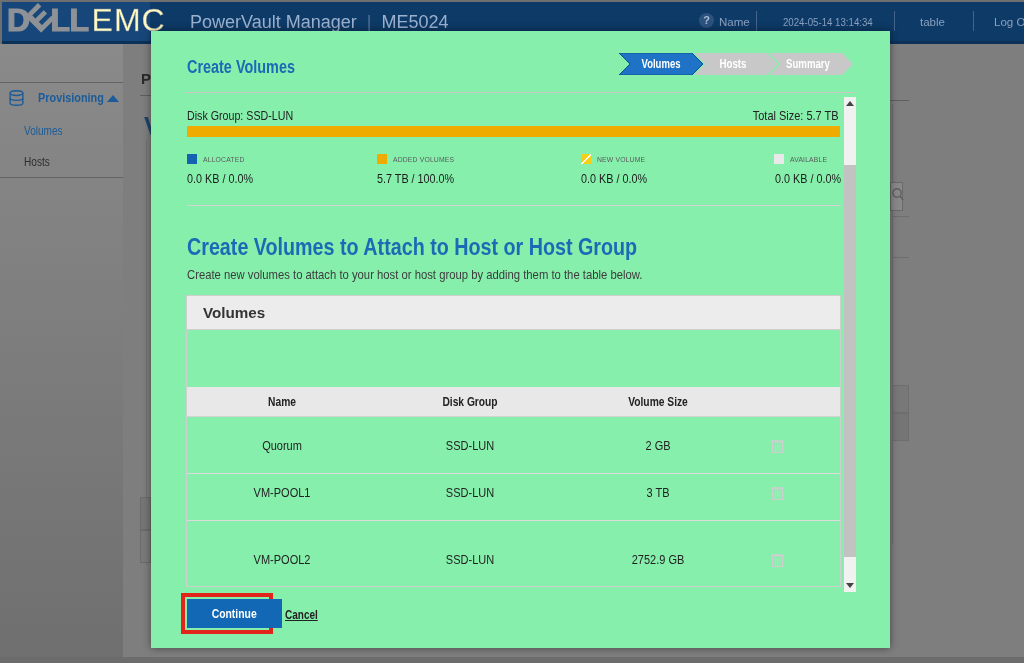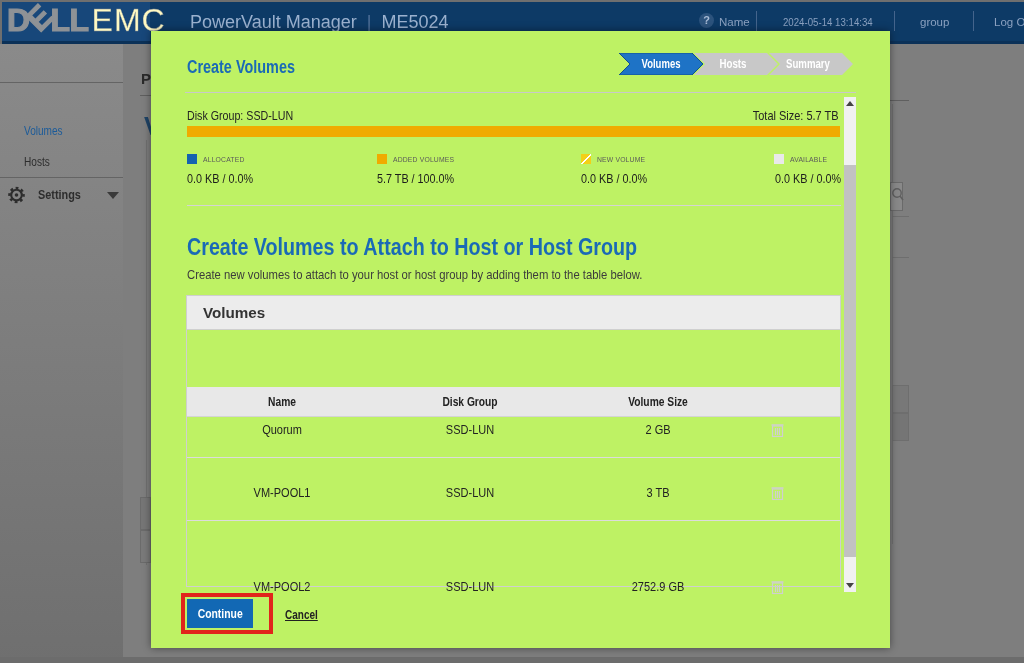--- a/index.html
+++ b/index.html
@@ -34,21 +34,21 @@
   .tri-dn { position:absolute; right:4px; top:50%; margin-top:-3px; width:0; height:0; border-left:6px solid transparent; border-right:6px solid transparent; border-top:7px solid #3a3a3a; }
   .nav-div { position:absolute; left:0; width:123px; height:1px; background:#646464; }
 
   
   #footer { left:0; top:657px; width:1024px; height:6px; background:#6c6c6c; }
 
   
   .frag { position:absolute; }
 
   
-  #modal { left:151px; top:31px; width:739px; height:617px; background:#bef264; box-shadow:0 0 8px rgba(0,0,0,0.45); }
+  #modal { left:151px; top:31px; width:739px; height:617px; background:#86efac; box-shadow:0 0 8px rgba(0,0,0,0.45); }
   #modal .t { position:absolute; }
   #mtitle { left:36px; top:26px; font-size:17.5px; font-weight:bold; color:#1a6ab6; transform:scaleX(0.824); transform-origin:0 50%; white-space:nowrap; }
   #mhr1 { left:34px; top:61px; width:671px; height:1px; background:#c9c9c9; }
   #dg { left:36px; top:77px; font-size:13.5px; color:#222; transform:scaleX(0.79); transform-origin:0 50%; white-space:nowrap; }
   #ts { right:51px; top:77px; font-size:13.5px; color:#222; transform:scaleX(0.813); transform-origin:100% 50%; white-space:nowrap; }
   #pbar { left:36px; top:95px; width:653px; height:11px; background:#f0ab00; }
   .lsq { position:absolute; width:10px; height:10px; top:123px; }
   .llab { position:absolute; top:124px; font-size:8px; color:#5a5a5a; letter-spacing:0.2px; transform:scaleX(0.85); transform-origin:0 50%; white-space:nowrap; }
   .lval { position:absolute; top:140px; font-size:13px; color:#1c1c1c; transform:scaleX(0.83); transform-origin:0 50%; white-space:nowrap; }
   #mhr2 { left:36px; top:174px; width:654px; height:1px; background:#d4d4d4; }
@@ -63,61 +63,61 @@
   .th { position:absolute; top:8px; font-size:12.5px; font-weight:bold; color:#222; transform:translateX(-50%) scaleX(0.82); white-space:nowrap; }
   .trow { position:absolute; left:0; width:653px; height:56px; border-bottom:1px solid #dcdcdc; }
   .td { position:absolute; top:50%; transform:translate(-50%,-50%) scaleX(0.88); font-size:12.5px; color:#222; white-space:nowrap; }
   .trash { position:absolute; left:584px; top:50%; transform:translateY(-50%); }
   
   #sbar { left:693px; top:66px; width:12px; height:495px; background:#f1f1f1; }
   #sbar .thumb { position:absolute; left:0; top:68px; width:12px; height:392px; background:#c2c2c2; }
   .sarr { position:absolute; left:2px; width:0; height:0; border-left:4px solid transparent; border-right:4px solid transparent; }
   
   #redbox { left:30px; top:562px; width:92px; height:41px; border:4px solid #e1251b; }
-  #contbtn { left:36px; top:568px; width:66px; height:29px; background:#1268b4; color:#fff; font-size:13px; font-weight:bold; text-align:center; line-height:29px; }
+  #contbtn { left:36px; top:568px; width:95px; height:29px; background:#1268b4; color:#fff; font-size:13px; font-weight:bold; text-align:center; line-height:29px; }
   #contbtn span { display:inline-block; transform:scaleX(0.8); }
   #cancel { left:134px; top:577px; font-size:12.5px; font-weight:bold; color:#222; text-decoration:underline; transform:scaleX(0.8); transform-origin:0 50%; }
 </style>
 </head>
 <body>
 
   <div class="abs" id="topbar"></div>
   <div class="abs" id="logobox"></div>
   <div class="abs" id="logo">D<span class="e">E</span>LL<span class="emc">EMC</span></div>
   <div class="abs" id="pvm">PowerVault Manager<span class="sep">|</span>ME5024</div>
   <div class="abs" id="qmark">?</div>
   <div class="abs tb-txt" style="left:719px;">Name</div>
   <div class="abs tb-sep" style="left:756px;"></div>
   <div class="abs tb-txt cx" style="left:783px; transform:scaleX(0.84);">2024-05-14 13:14:34</div>
   <div class="abs tb-sep" style="left:894px;"></div>
-  <div class="abs tb-txt" style="left:920px;">group</div>
+  <div class="abs tb-txt" style="left:920px;">table</div>
   <div class="abs tb-sep" style="left:973px;"></div>
   <div class="abs tb-txt" style="left:994px;">Log Out</div>
   <div class="abs" id="topbot"></div>
   <div class="abs" id="topstrip"></div>
   <div class="abs" id="leftstrip"></div>
 
   <div class="abs" id="sidebar">
     <div class="nav-div" style="top:38px;"></div>
+    <div class="nav-item" style="top:37px;">
+      <svg class="nav-ico" viewBox="0 0 16 16">
+        <ellipse cx="8" cy="3.4" rx="6" ry="2.2" fill="none" stroke="#1c5b99" stroke-width="1.3"></ellipse>
+        <path d="M2 3.4 V12.6 C2 13.8 4.7 14.8 8 14.8 C11.3 14.8 14 13.8 14 12.6 V3.4" fill="none" stroke="#1c5b99" stroke-width="1.3"></path>
+        <path d="M2 8 C2 9.2 4.7 10.2 8 10.2 C11.3 10.2 14 9.2 14 8" fill="none" stroke="#1c5b99" stroke-width="1.3"></path>
+      </svg>
+      <span class="nav-txt blue">Provisioning</span>
+      <span class="tri-up"></span>
+    </div>
     <div class="nav-item" style="top:70px;">
       <span class="nav-sub blue">Volumes</span>
     </div>
     <div class="nav-item" style="top:101px;">
       <span class="nav-sub">Hosts</span>
     </div>
     <div class="nav-div" style="top:133px;"></div>
-    <div class="nav-item" style="top:134px;">
-      <svg class="nav-ico" viewBox="0 0 16 16">
-        <circle cx="8" cy="8" r="5" fill="none" stroke="#2d2d2d" stroke-width="2"></circle>
-        <circle cx="8" cy="8" r="6.6" fill="none" stroke="#2d2d2d" stroke-width="2.4" stroke-dasharray="2.6 2.58" stroke-dashoffset="1"></circle>
-        <circle cx="8" cy="8" r="1.7" fill="#2d2d2d"></circle>
-      </svg>
-      <span class="nav-txt">Settings</span>
-      <span class="tri-dn"></span>
-    </div>
   </div>
 
   <div class="frag" style="left:141px; top:70px; width:10px; height:16px; overflow:hidden; font-size:15px; font-weight:bold; color:#2a2a2a;">Pr</div>
   <div class="frag" style="left:140px; top:95px; width:11px; height:1px; background:#5f5f5f;"></div>
   <div class="frag" style="left:144px; top:112px; width:7px; height:28px; overflow:hidden; font-size:25px; font-weight:bold; color:#1f4467;">V</div>
   <div class="frag" style="left:146px; top:140px; width:1px; height:425px; background:#717171;"></div>
   <div class="frag" style="left:140px; top:497px; width:11px; height:33px; background:#767676; border:1px solid #6b6b6b;"></div>
   <div class="frag" style="left:140px; top:530px; width:11px; height:33px; background:#7a7a7a; border:1px solid #6b6b6b;"></div>
   <div class="frag" style="left:890px; top:100px; width:19px; height:1px; background:#5f5f5f;"></div>
   <div class="frag" style="left:892px; top:104px; width:1px; height:440px; background:#717171;"></div>
@@ -170,21 +170,21 @@
 
     <div class="t" id="panel">
       <div id="phead">
         <span>Volumes</span>
       </div>
       <div id="thead">
         <span class="th" style="left:95px;">Name</span>
         <span class="th" style="left:283px;">Disk Group</span>
         <span class="th" style="left:471px;">Volume Size</span>
       </div>
-      <div class="trow" style="top:106px;">
+      <div class="trow" style="top:122px;">
         <span class="td" style="left:95px;">Quorum</span>
         <span class="td" style="left:283px;">SSD-LUN</span>
         <span class="td" style="left:471px;">2 GB</span>
         <svg class="trash" width="13" height="15" viewBox="0 0 13 15">
           <g stroke="#cfcfcf" fill="none" stroke-width="1.2">
             <rect x="1.5" y="3.5" width="10" height="10.5"></rect>
             <line x1="0.5" y1="2.5" x2="12.5" y2="2.5" stroke-width="1.6"></line>
             <line x1="4.5" y1="5.5" x2="4.5" y2="12.5"></line>
             <line x1="6.5" y1="5.5" x2="6.5" y2="12.5"></line>
             <line x1="8.5" y1="5.5" x2="8.5" y2="12.5"></line>
@@ -198,21 +198,21 @@
         <svg class="trash" width="13" height="15" viewBox="0 0 13 15">
           <g stroke="#cfcfcf" fill="none" stroke-width="1.2">
             <rect x="1.5" y="3.5" width="10" height="10.5"></rect>
             <line x1="0.5" y1="2.5" x2="12.5" y2="2.5" stroke-width="1.6"></line>
             <line x1="4.5" y1="5.5" x2="4.5" y2="12.5"></line>
             <line x1="6.5" y1="5.5" x2="6.5" y2="12.5"></line>
             <line x1="8.5" y1="5.5" x2="8.5" y2="12.5"></line>
           </g>
         </svg>
       </div>
-      <div class="trow" style="top:236px; border-bottom:none; height:55px;margin-top:27px;">
+      <div class="trow" style="top:236px; border-bottom:none; height:55px;">
         <span class="td" style="left:95px;">VM-POOL2</span>
         <span class="td" style="left:283px;">SSD-LUN</span>
         <span class="td" style="left:471px;">2752.9 GB</span>
         <svg class="trash" width="13" height="15" viewBox="0 0 13 15">
           <g stroke="#cfcfcf" fill="none" stroke-width="1.2">
             <rect x="1.5" y="3.5" width="10" height="10.5"></rect>
             <line x1="0.5" y1="2.5" x2="12.5" y2="2.5" stroke-width="1.6"></line>
             <line x1="4.5" y1="5.5" x2="4.5" y2="12.5"></line>
             <line x1="6.5" y1="5.5" x2="6.5" y2="12.5"></line>
             <line x1="8.5" y1="5.5" x2="8.5" y2="12.5"></line>

